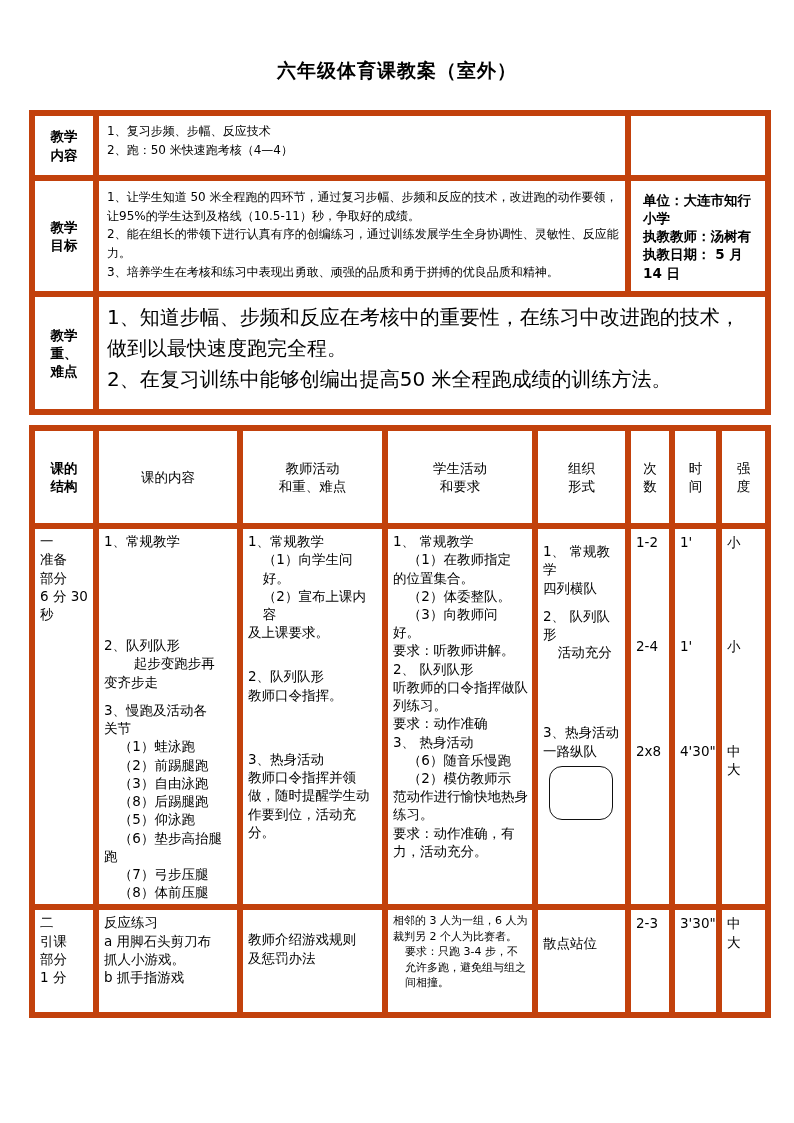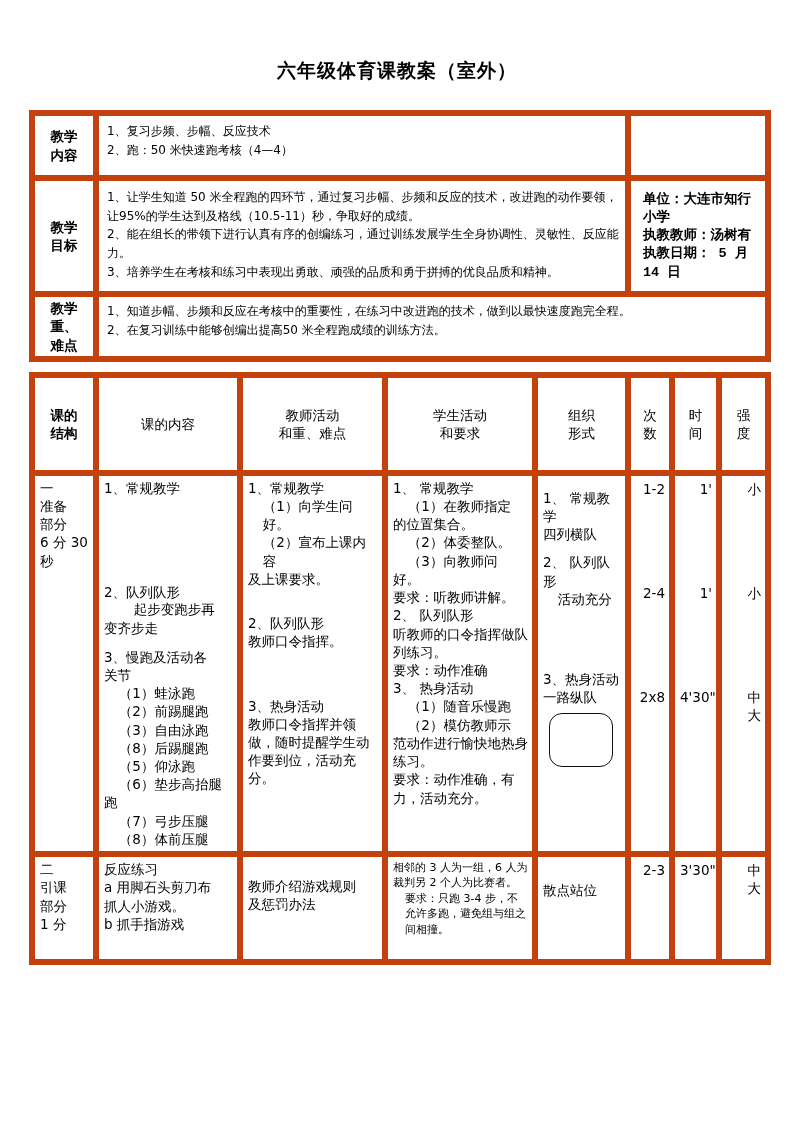--- a/index.html
+++ b/index.html
@@ -49,40 +49,39 @@
     vertical-align: middle !important;
     line-height: 1.45;
     padding: 2px !important;
   }
   .info-cell {
     font-weight: bold;
     font-size: 14px;
     line-height: 2.45;
     vertical-align: middle !important;
     padding-left: 12px !important;
-    font-family: Liberation Mono, monospace;
   }
   .body-cell {
     font-size: 13px;
     line-height: 1.42;
   }
   .hdr {
     text-align: center;
     vertical-align: middle !important;
     font-size: 14.5px;
     line-height: 1.35;
     padding: 8px 2px !important;
   }
   .hdr-strong {
     font-weight: bold;
     font-size: 16px;
   }
   .num-cell {
     font-size: 13px;
-    text-align: right;
+    text-align: left;
     padding-top: 4px !important;
   }
   .vcol { line-height: 1.25; }
   .gap-sm { height: 10px; }
   .gap-md { height: 26px; }
   .gap-lg { height: 46px; }
   .gap-xl { height: 62px; }
   .gap-xxl { height: 86px; }
   .shape-rrect {
     width: 62px;
@@ -143,21 +142,21 @@
         <p>执教日期： 5 月 14 日</p>
       </td>
     </tr>
 
     <tr>
       <td class="lbl">
         <span>教学</span><br>
         <span>重、</span><br>
         <span>难点</span>
       </td>
-      <td colspan="7" class="body-cell" style="font-size:12px;line-height:1.55;padding:5px 11px 14px 8px">
+      <td colspan="7" class="body-cell" style="font-size:20px;line-height:1.55;padding:5px 11px 14px 8px">
         <p>1、知道步幅、步频和反应在考核中的重要性，在练习中改进跑的技术，做到以最快速度跑完全程。</p>
         <p>2、在复习训练中能够创编出提高50 米全程跑成绩的训练方法。</p>
       </td>
     </tr>
 
     <tr>
       <td colspan="8" style="border-left:none;border-right:none;border-bottom:none;height:10px;padding:0"></td>
     </tr>
 
     <tr style="height:98px">
@@ -239,21 +238,21 @@
         <p class="sub">（1）在教师指定</p>
         <p>的位置集合。</p>
         <p class="sub">（2）体委整队。</p>
         <p class="sub">（3）向教师问</p>
         <p>好。</p>
         <p>要求：听教师讲解。</p>
         <p>2、 队列队形</p>
         <p>听教师的口令指挥做队列练习。</p>
         <p>要求：动作准确</p>
         <p>3、 热身活动</p>
-        <p class="sub">（1）随音乐慢跑</p>
+        <p class="sub">（6）随音乐慢跑</p>
         <p class="sub">（2）模仿教师示</p>
         <p>范动作进行愉快地热身练习。</p>
         <p>要求：动作准确，有力，活动充分。</p>
       </td>
 
       <td class="body-cell">
         <div class="gap-sm"></div>
         <p>1、 常规教学</p>
         <p>四列横队</p>
         <div class="gap-sm"></div>

